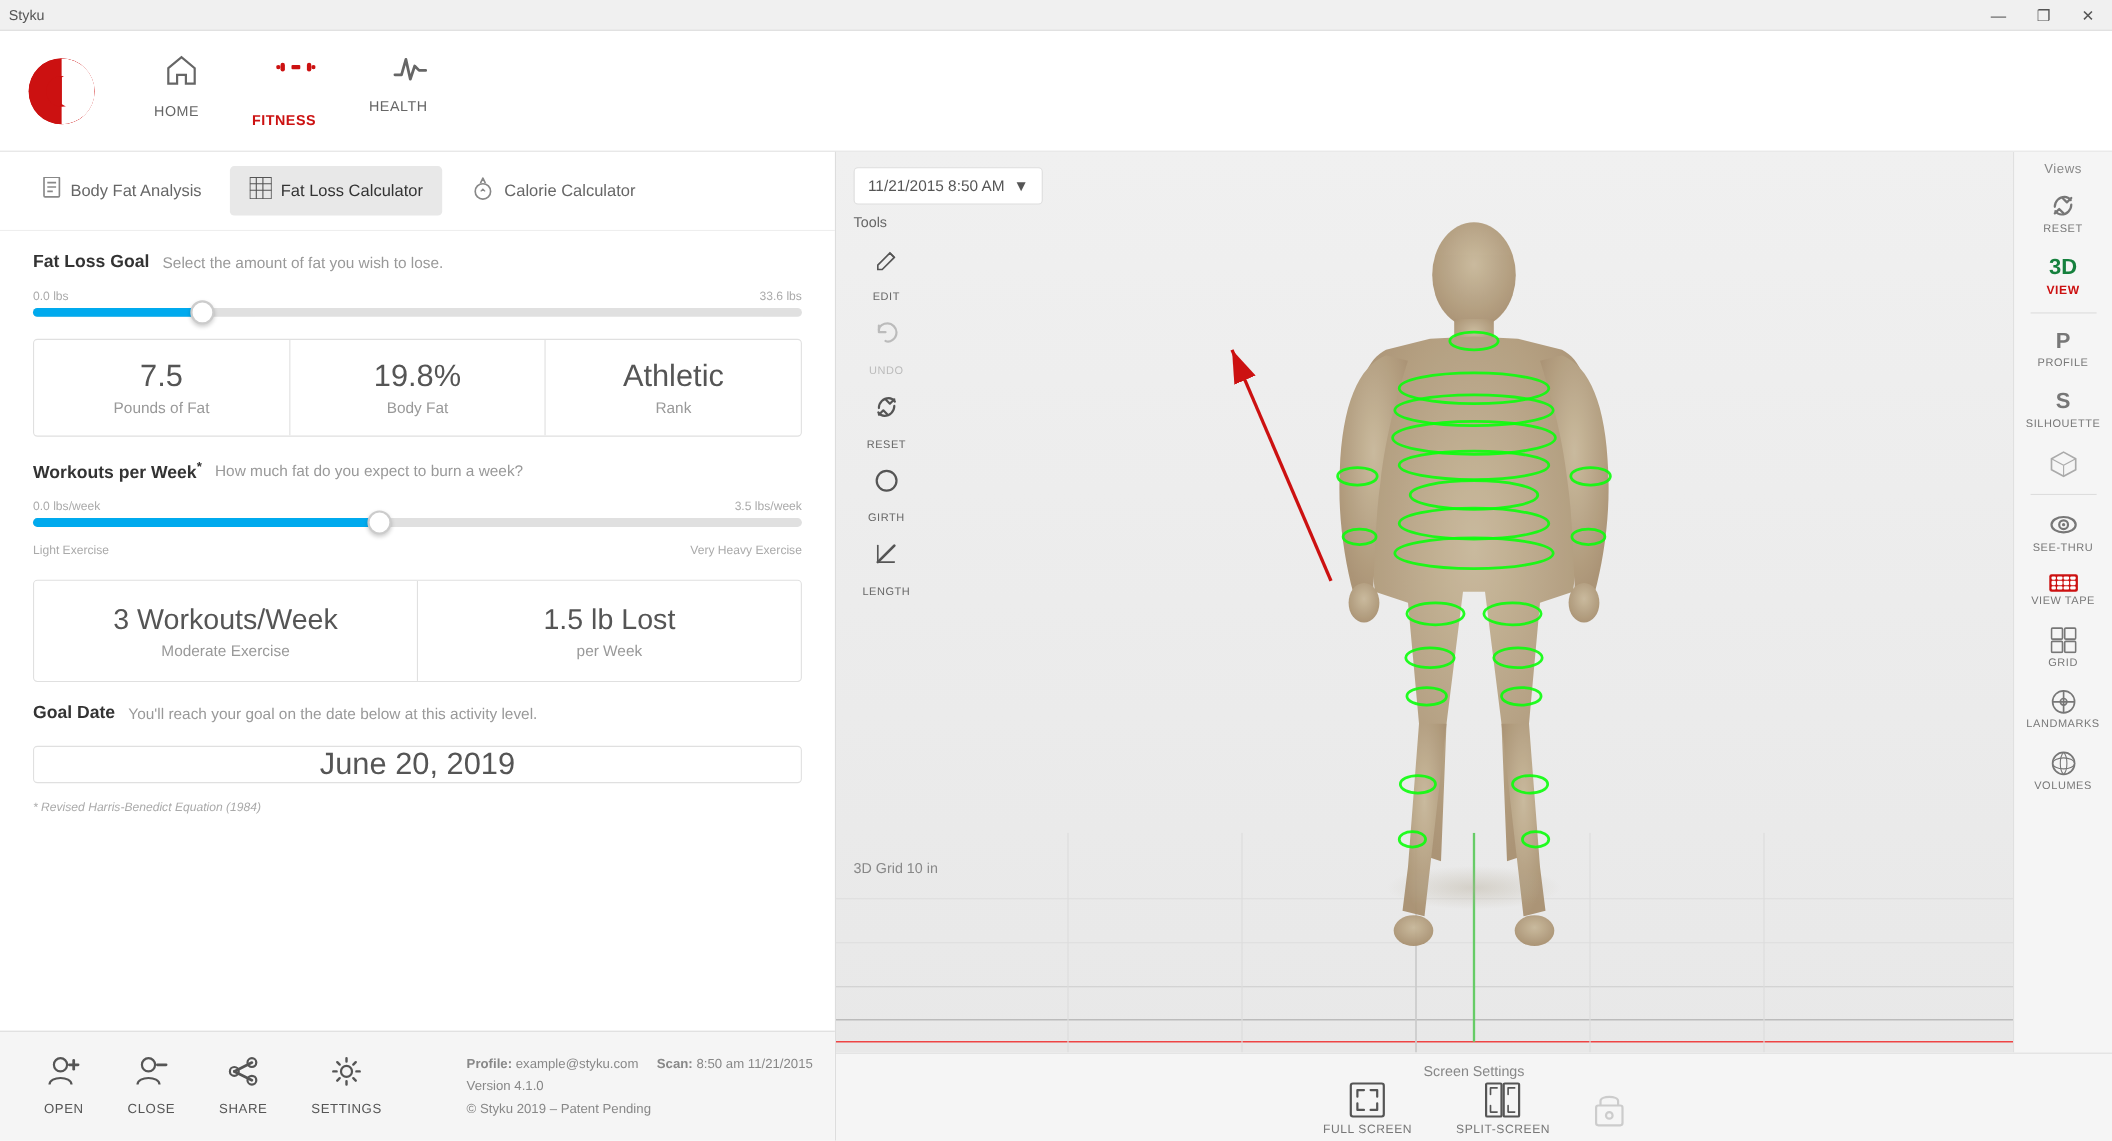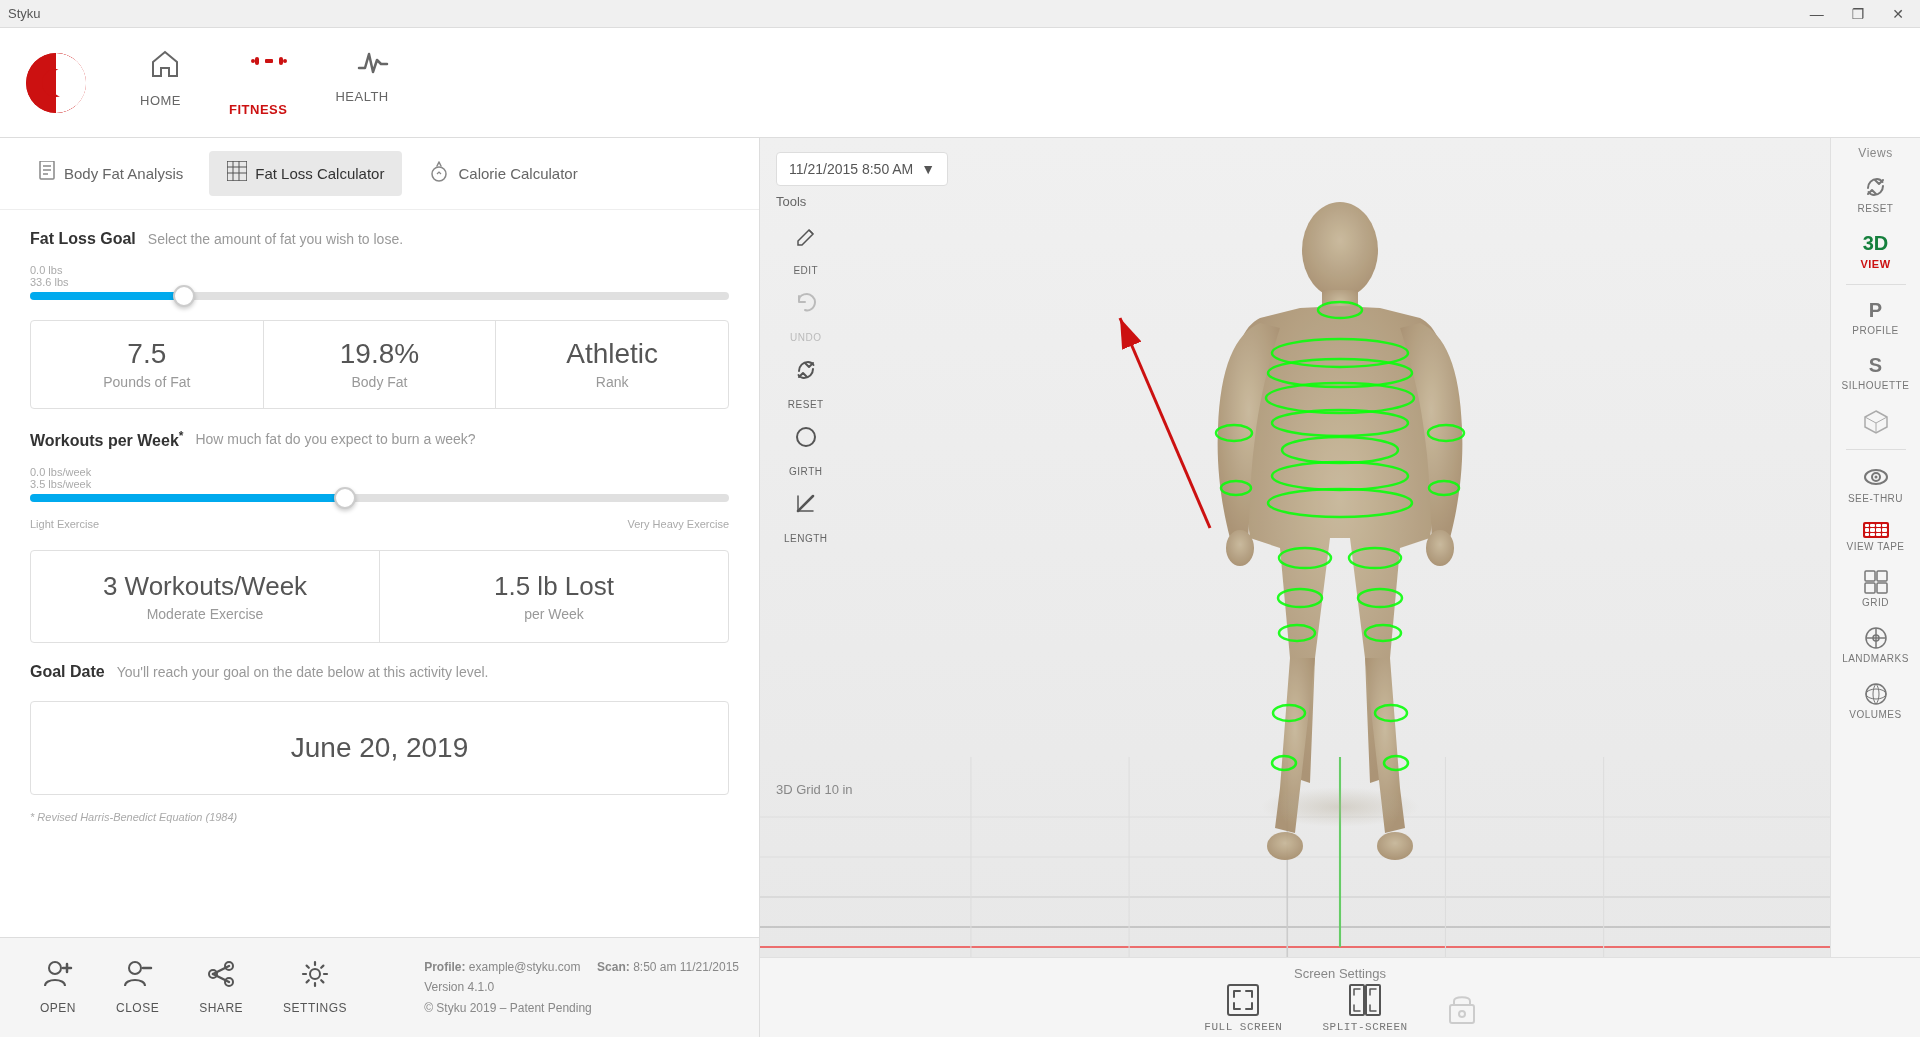--- a/index.html
+++ b/index.html
@@ -41,21 +41,21 @@
     
     .main-content { flex: 1; padding: 20px 30px; overflow-y: auto; }
 
     
     .section-header { display: flex; align-items: center; gap: 12px; margin-bottom: 16px; }
     .section-title { font-size: 16px; font-weight: 600; color: #333; }
     .section-desc { font-size: 14px; color: #999; }
 
     
     .slider-container { margin-bottom: 20px; }
-    .slider-labels { display: flex; justify-content: space-between; font-size: 11px; color: #aaa; margin-bottom: 4px; flex-direction: column; }
+    .slider-labels { display: flex; justify-content: space-between; font-size: 11px; color: #aaa; margin-bottom: 4px; }
     .slider-track { position: relative; height: 8px; background: #e0e0e0; border-radius: 4px; margin-bottom: 16px; }
     .slider-fill { position: absolute; left: 0; top: 0; height: 100%; background: #00aaee; border-radius: 4px; width: 22%; }
     .slider-thumb { position: absolute; top: 50%; transform: translate(-50%, -50%); width: 22px; height: 22px; background: white; border: 2px solid #ccc; border-radius: 50%; left: 22%; box-shadow: 0 2px 4px rgba(0,0,0,0.2); cursor: pointer; }
 
     
     .stats-row { display: flex; gap: 0; margin-bottom: 20px; border: 1px solid #e0e0e0; border-radius: 4px; overflow: hidden; }
     .stat-card { flex: 1; padding: 18px 20px; text-align: center; border-right: 1px solid #e0e0e0; }
     .stat-card:last-child { border-right: none; }
     .stat-value { font-size: 28px; font-weight: 300; color: #555; line-height: 1.1; }
     .stat-label { font-size: 14px; color: #999; margin-top: 4px; }
@@ -70,21 +70,21 @@
 
     
     .workouts-stats { display: flex; gap: 0; margin-bottom: 20px; border: 1px solid #e0e0e0; border-radius: 4px; overflow: hidden; }
     .workout-card { flex: 1; padding: 20px; text-align: center; border-right: 1px solid #e0e0e0; }
     .workout-card:last-child { border-right: none; }
     .workout-value { font-size: 26px; font-weight: 300; color: #555; }
     .workout-sub { font-size: 14px; color: #999; margin-top: 4px; }
 
     
     .goal-date-section { margin-bottom: 16px; }
-    .goal-date-card { border: 1px solid #e0e0e0; border-radius: 4px; padding: 30px; text-align: center; margin-top: 20px; }
+    .goal-date-card { border: 1px solid #e0e0e0; border-radius: 4px; text-align: center; margin-top: 20px; }
     .goal-date-value { font-size: 28px; font-weight: 300; color: #555; }
 
     
     .footer-note { font-size: 11px; color: #aaa; font-style: italic; }
 
     
     .bottom-bar { height: 100px; background: #f5f5f5; border-top: 1px solid #ddd; display: flex; align-items: center; padding: 0 20px; gap: 0; }
     .bottom-actions { display: flex; gap: 0; }
     .bottom-btn { display: flex; flex-direction: column; align-items: center; gap: 6px; padding: 8px 20px; cursor: pointer; }
     .bottom-btn-icon { font-size: 26px; color: #555; }
@@ -116,21 +116,21 @@
     .views-panel { position: absolute; right: 0; top: 0; width: 90px; background: #f5f5f5; border-left: 1px solid #e0e0e0; height: 100%; display: flex; flex-direction: column; align-items: center; padding-top: 8px; gap: 2px; }
     .views-label { font-size: 12px; color: #888; margin-bottom: 4px; letter-spacing: 0.5px; }
     .view-btn { display: flex; flex-direction: column; align-items: center; gap: 3px; padding: 8px 12px; cursor: pointer; width: 100%; border-radius: 4px; }
     .view-btn-label { font-size: 10px; color: #777; letter-spacing: 0.5px; font-weight: 500; }
     .view-btn.active-3d .view-btn-label { color: #cc1111; font-weight: 700; font-size: 14px; }
     .view-divider { width: 60px; height: 1px; background: #ddd; margin: 4px 0; }
 
     
     .screen-settings { height: 80px; background: #f5f5f5; border-top: 1px solid #e0e0e0; display: flex; align-items: center; justify-content: center; gap: 40px; }
     .screen-btn { display: flex; flex-direction: column; align-items: center; gap: 4px; cursor: pointer; }
-    .screen-btn-label { font-size: 11px; color: #777; letter-spacing: 0.5px; font-family: Liberation Mono, monospace; }
+    .screen-btn-label { font-size: 11px; color: #777; letter-spacing: 0.5px; }
 
     
     .grid-svg { position: absolute; bottom: 0; left: 0; right: 0; }
   </style>
 </head>
 <body>
 
 <div class="titlebar">
   <div class="titlebar-logo">
     <span>Styku</span>

